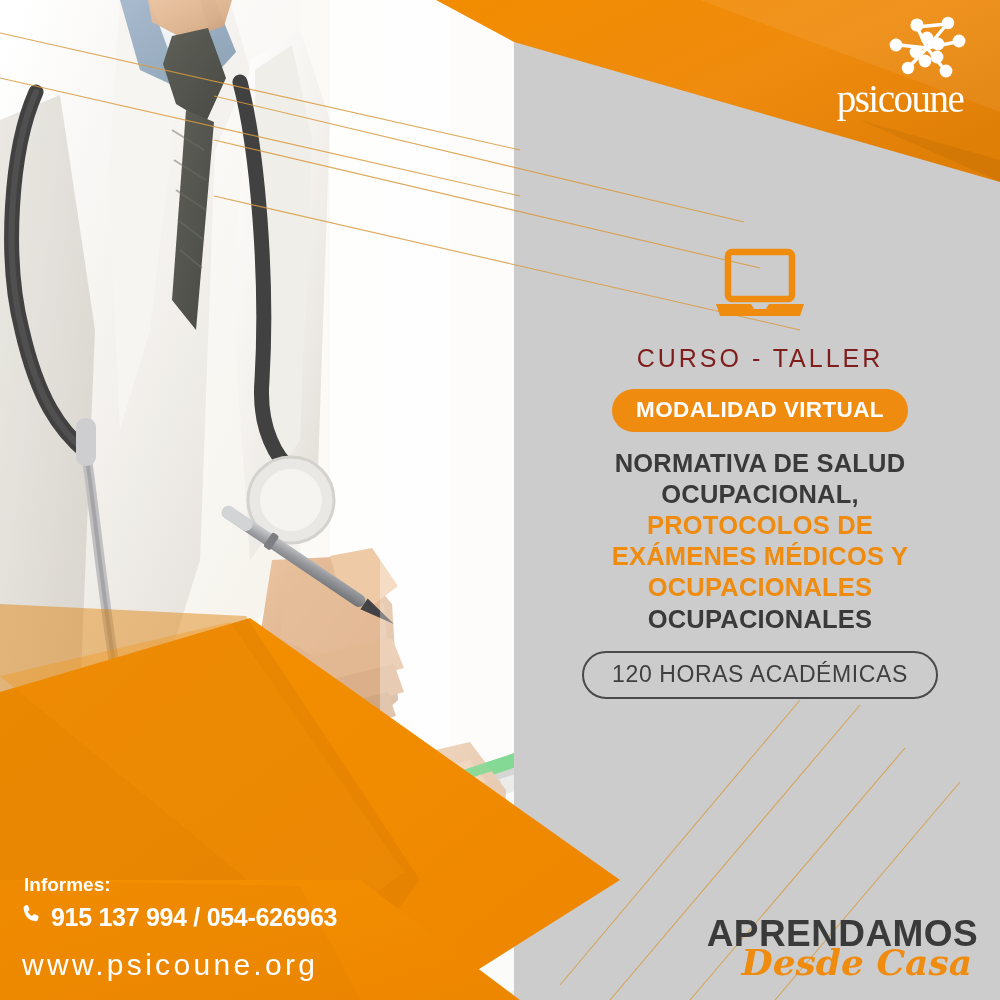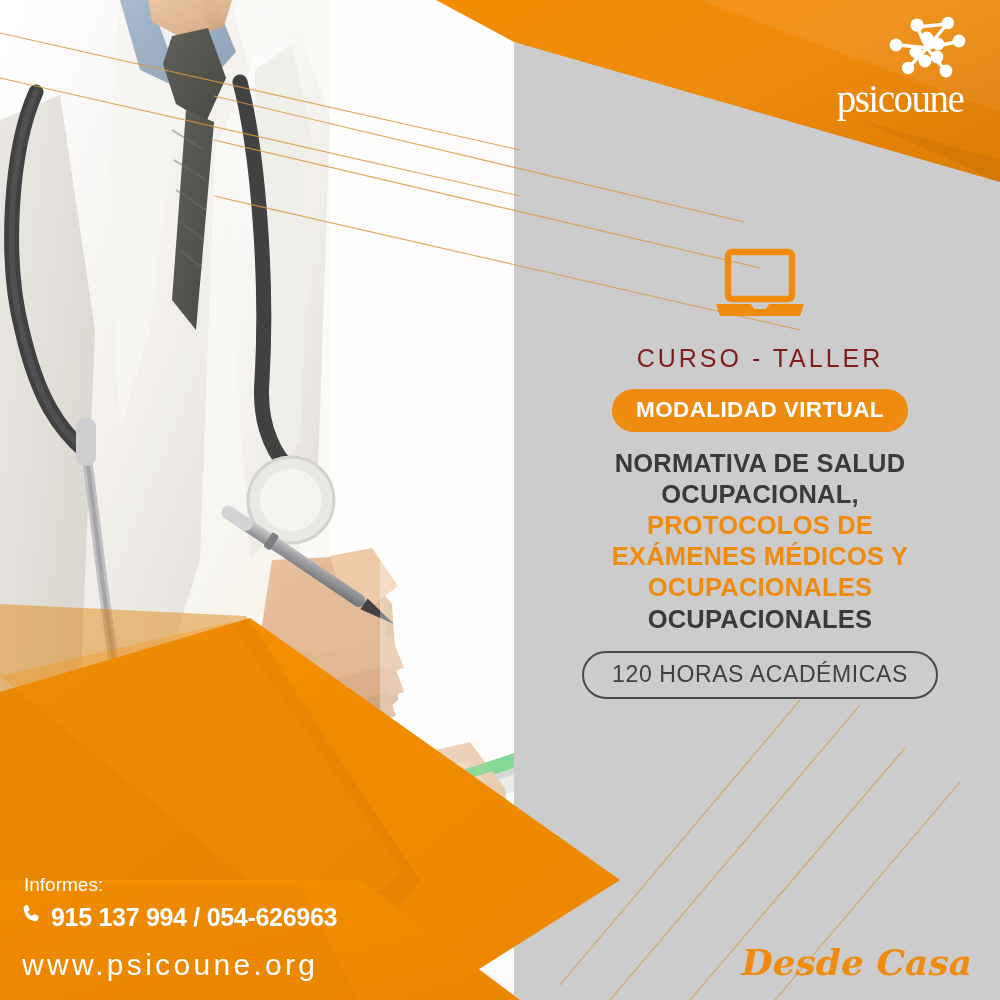--- a/index.html
+++ b/index.html
@@ -124,21 +124,21 @@
 
   
   .contact {
     position: absolute;
     left: 20px; bottom: 18px;
     color: #ffffff;
     z-index: 6;
   }
   .contact-label {
     font-size: 19px;
-    font-weight: 400;
+    font-weight: 700;
     margin-bottom: 7px;
     padding-left: 4px;
   }
   .contact-phone {
     display: flex;
     align-items: flex-start;
     gap: 9px;
     font-size: 25px;
     font-weight: bold;
     letter-spacing: -0.3px;
@@ -439,16 +439,17 @@
     <div class="contact-phone">
       <svg width="22" height="22" viewBox="0 0 24 24" xmlns="http://www.w3.org/2000/svg" aria-hidden="true">
         <path d="M6.6 2.2c.9-.3 1.9.1 2.3 1l1.3 3c.3.8.1 1.7-.6 2.2l-1.2.9c.9 2.1 2.6 3.9 4.7 4.9l.9-1.2c.5-.7 1.4-.9 2.2-.6l3 1.3c.9.4 1.3 1.4 1 2.3l-.8 2.4c-.3.9-1.2 1.5-2.2 1.4C9.6 19 4.9 14.2 3.9 5.6c-.1-1 .5-1.9 1.4-2.2z" fill="#ffffff"></path>
       </svg>
       <span>915 137 994 / 054-626963</span>
     </div>
     <div class="contact-web">www.psicoune.org</div>
   </div>
 
   <div class="tagline">
+    <div class="tagline-top">APRENDAMOS</div>
     <div class="tagline-bottom">Desde Casa</div>
   </div>
 
 </div>
 
 </body></html>

